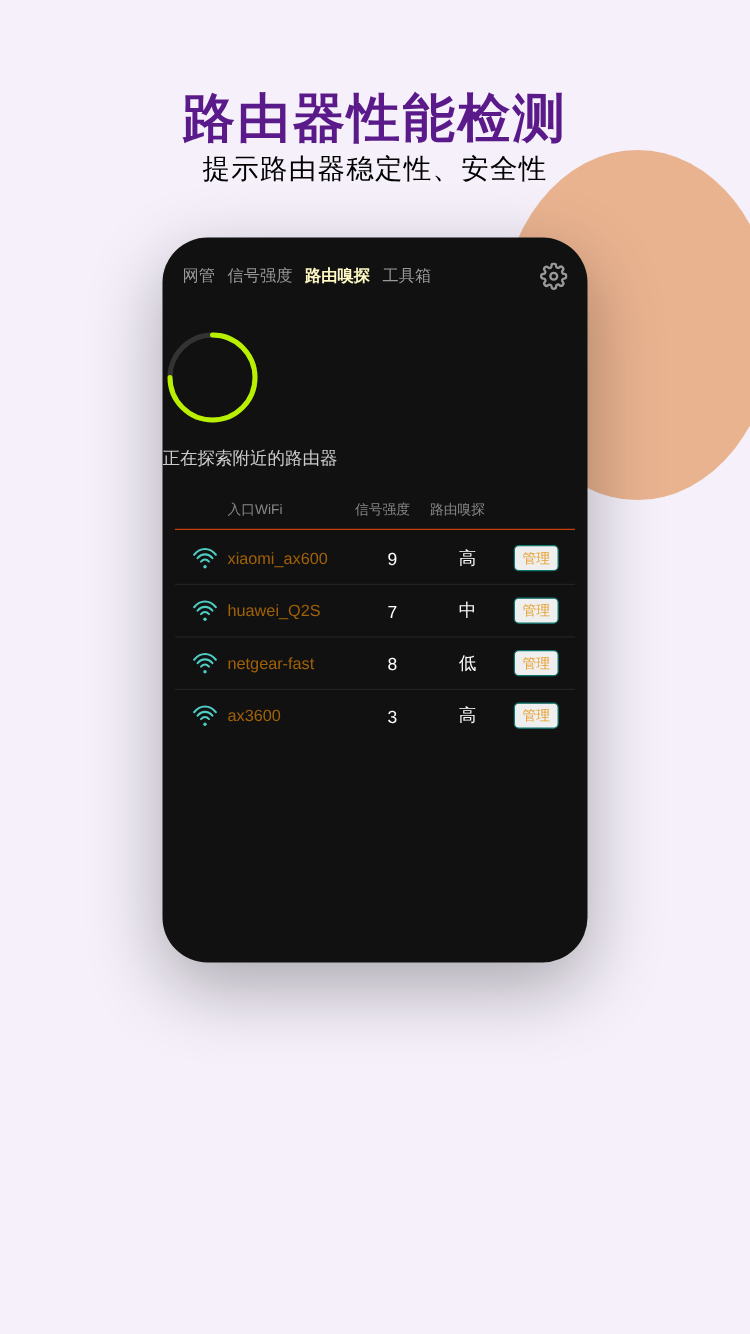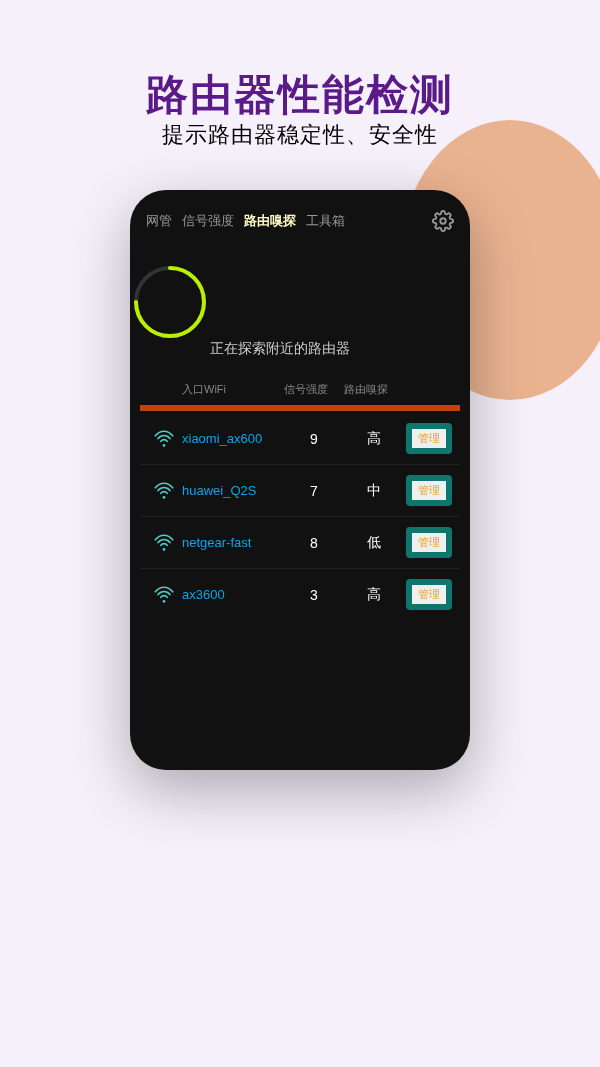--- a/index.html
+++ b/index.html
@@ -94,22 +94,22 @@
 
     .gear-icon {
       width: 22px;
       height: 22px;
       color: #999;
     }
 
     
     .loading-area {
       display: flex;
-      flex-direction: row;
-      align-items: flex-end;
+      flex-direction: column;
+      align-items: flex-start;
       margin-bottom: 24px;
     }
 
     .circle-loader {
       width: 80px;
       height: 80px;
       position: relative;
       margin-bottom: 16px;
     }
 
@@ -128,21 +128,21 @@
     
     .wifi-table {
       width: 100%;
       padding: 0 10px;
     }
 
     .table-header {
       display: grid;
       grid-template-columns: 36px 1fr 60px 60px 50px;
       padding: 0 6px 8px 6px;
-      border-bottom: 6px solid #c2410c;
+      border-bottom: 1px solid #c2410c;
       margin-bottom: 2px;
     }
 
     .table-header span {
       font-size: 11px;
       color: #888;
       text-align: left;
     }
 
     .table-header span:nth-child(2) {
@@ -162,21 +162,21 @@
     }
 
     .wifi-icon-wrap {
       display: flex;
       align-items: center;
       justify-content: center;
     }
 
     .cell-name {
       font-size: 13px;
-      color: #0ea5e9;
+      color: #a16207;
       font-weight: 500;
     }
 
     .cell-signal {
       font-size: 14px;
       color: #fff;
       text-align: center;
     }
 
     .cell-security {
@@ -186,21 +186,21 @@
     }
 
     .cell-action {
       display: flex;
       justify-content: center;
     }
 
     .manage-btn {
       font-size: 11px;
       color: #e8a030;
-      border: 6px solid #0f766e;
+      border: 1px solid #0f766e;
       border-radius: 4px;
       padding: 2px 6px;
       cursor: pointer;
       white-space: nowrap;
     }
 
     
     .wifi-svg {
       width: 22px;
       height: 18px;

